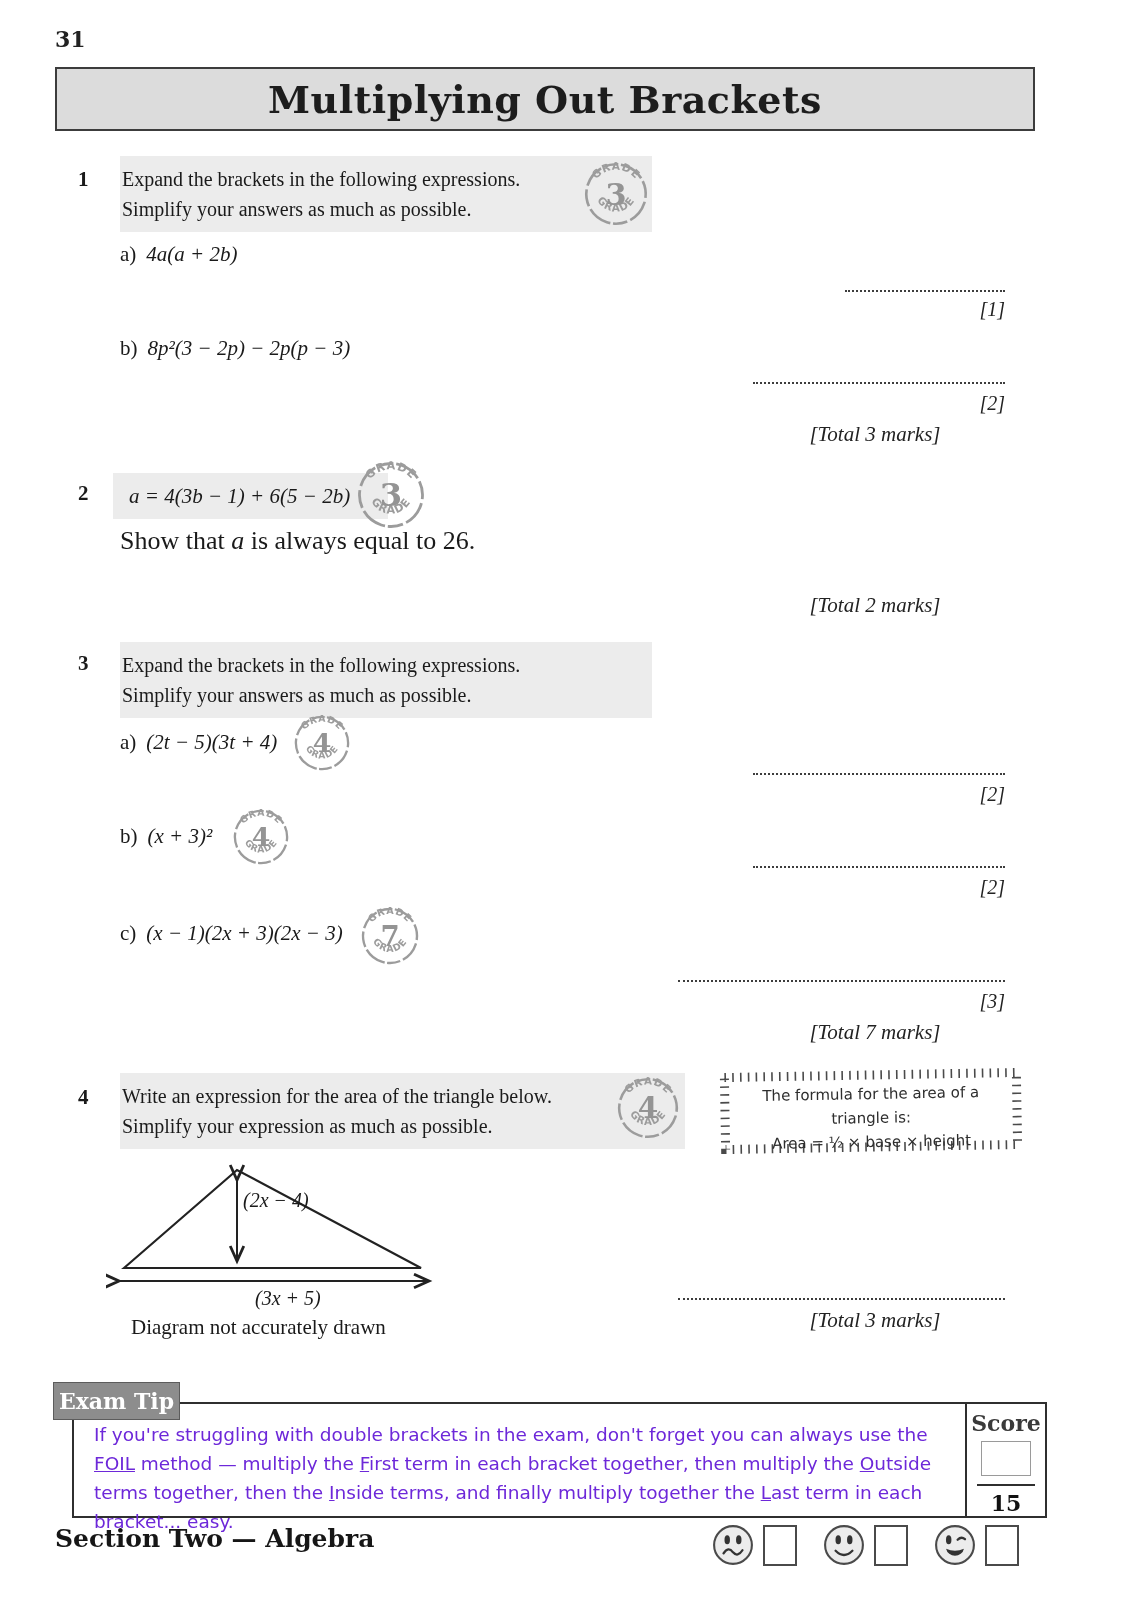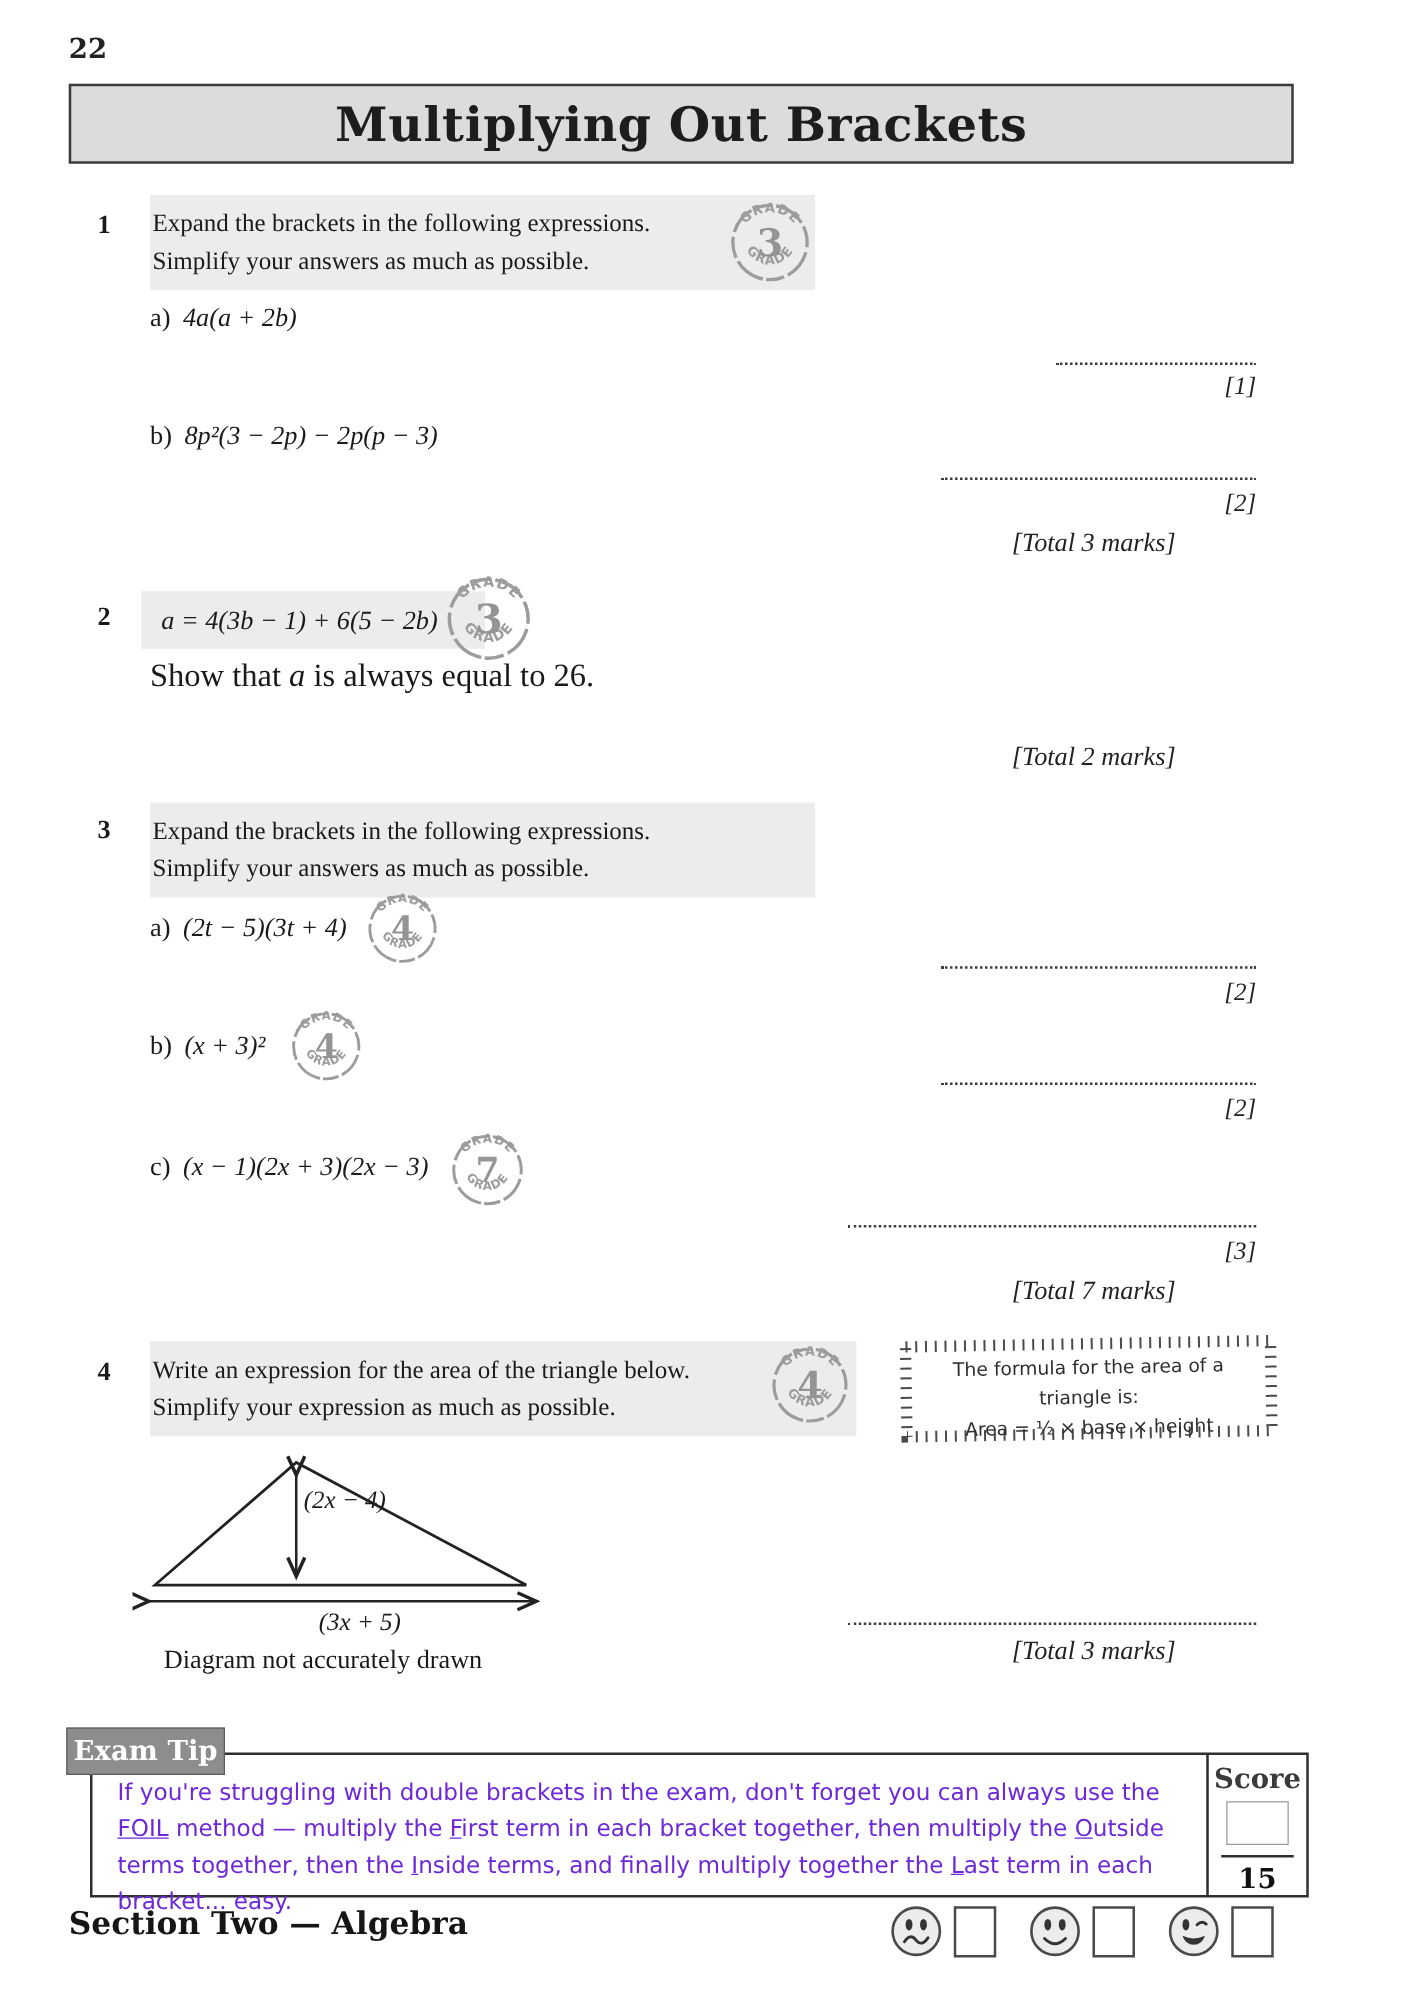--- a/index.html
+++ b/index.html
@@ -45,21 +45,21 @@
   .smilies .face{width:42px;height:42px;}
   .smilies .cbox{width:34px;height:41px;border:2px solid #4a4a4a;background:#fff;margin-left:9px;box-sizing:border-box;}
   .smilies .gap{width:26px;}
   .tri-label{font:italic 20px "Liberation Serif",serif;white-space:nowrap;}
 </style>
 </head>
 <body>
 
 <div class="page">
 
-  <div class="abs pagenum" style="left:55px;top:26px;">22</div>
+  <div class="abs pagenum" style="left:55px;top:26px;">31</div>
 
   <div class="abs title-bar" style="">
     <h1>Multiplying Out Brackets</h1>
   </div>
 
   <div class="abs qnum" style="left:78px;top:167px;">1</div>
   <div class="abs stmt" style="left:120px;top:156px;width:532px;box-sizing:border-box;">
     <div>Expand the brackets in the following expressions.</div>
     <div>Simplify your answers as much as possible.</div>
   </div>

